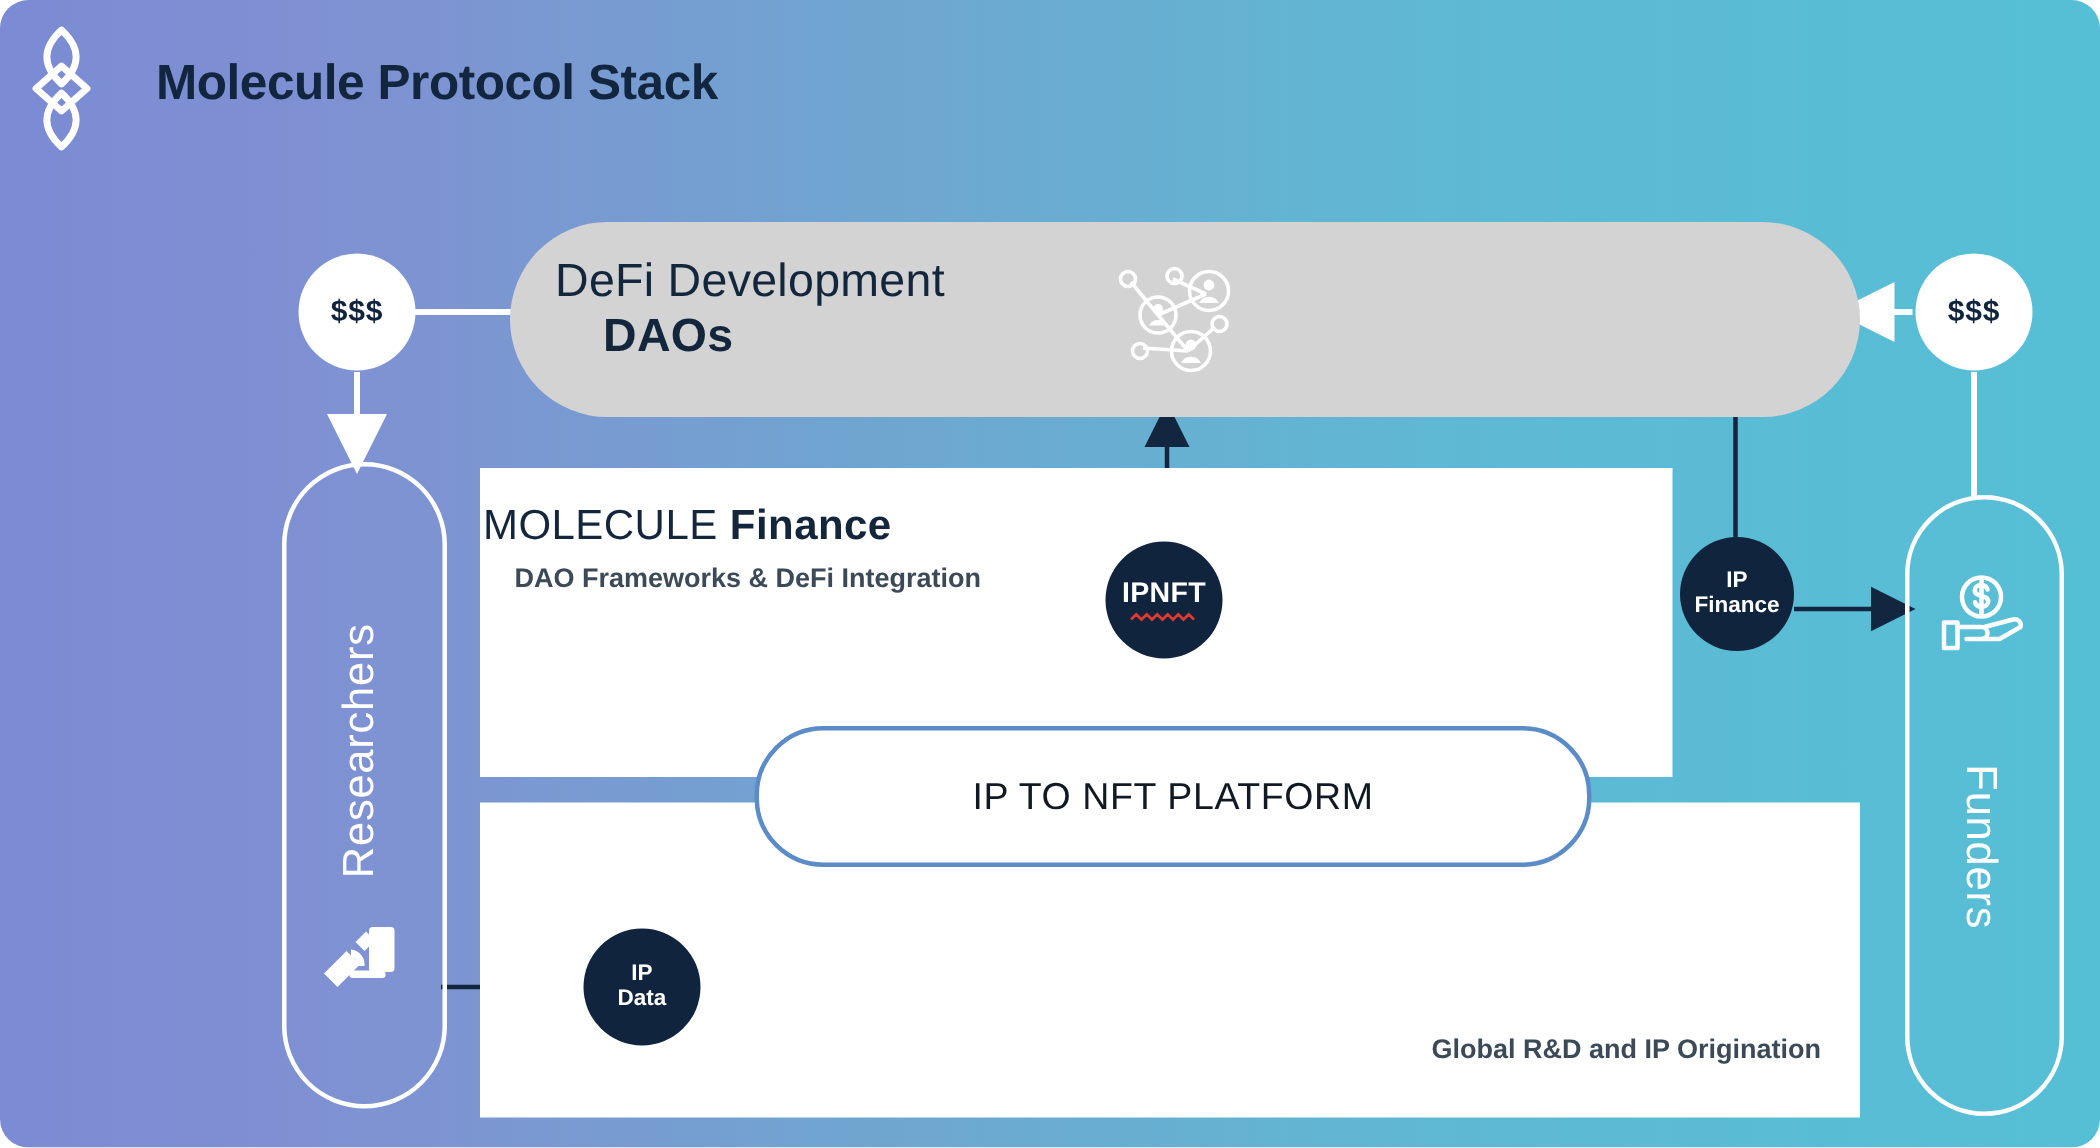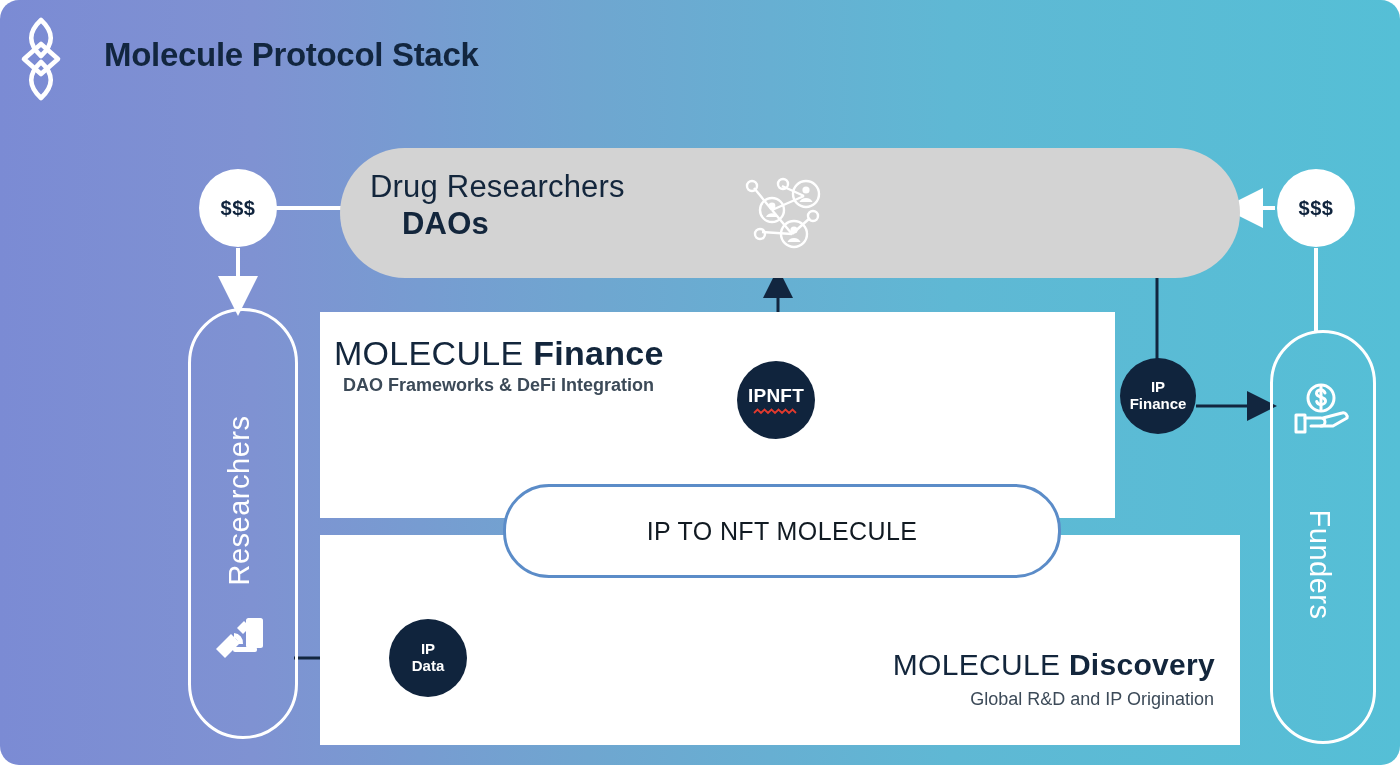--- a/index.html
+++ b/index.html
@@ -31,38 +31,38 @@
   #dao-line2{font-size:31px;font-weight:bold;line-height:1.18;letter-spacing:.2px;margin-left:32px;}
   #dao-icon{position:absolute;left:392px;top:24px;width:96px;height:84px;}
   
   #finance-panel{
     position:absolute;left:320px;top:312px;width:795px;height:206px;background:#fff;
   }
   #discovery-panel{
     position:absolute;left:320px;top:535px;width:920px;height:210px;background:#fff;
   }
   #finance-title{
-    position:absolute;left:334px;top:334px;color:#13263c;
-    font-size:34px;white-space:nowrap;letter-spacing:.3px;
+    position:absolute;left:322px;top:334px;color:#13263c;
+    font-size:28px;white-space:nowrap;letter-spacing:.3px;
   }
   #finance-title .light{font-weight:300;}
   #finance-title .bold{font-weight:bold;}
   #finance-sub{
     position:absolute;left:343px;top:375px;color:#3c4a58;
     font-size:18px;font-weight:700;white-space:nowrap;
   }
   #discovery-title{
     position:absolute;right:185px;top:648px;color:#13263c;
     font-size:30px;white-space:nowrap;letter-spacing:.3px;text-align:right;
   }
   #discovery-title .light{font-weight:300;}
   #discovery-title .bold{font-weight:bold;}
   #discovery-sub{
     position:absolute;right:186px;top:689px;color:#3c4a58;
-    font-size:18px;font-weight:400;white-space:nowrap;text-align:center;
+    font-size:18px;font-weight:700;white-space:nowrap;text-align:center;
   }
   
   #platform-pill{
     position:absolute;left:503px;top:484px;width:552px;height:88px;
     background:#fff;border:3px solid #5b8cc8;border-radius:46px;
     display:flex;align-items:center;justify-content:center;
     font-size:25px;font-weight:300;color:#111a22;letter-spacing:.4px;
   }
   
   .capsule{
@@ -146,21 +146,21 @@
     <g fill="none" stroke="#ffffff" stroke-width="4.6" stroke-linejoin="round">
       <path d="M33 6 C20 18 20 30 33 42 C46 30 46 18 33 6 Z"></path>
       <path d="M33 84 C20 72 20 60 33 48 C46 60 46 72 33 84 Z"></path>
       <path d="M33 30 L50 45 L33 60 L16 45 Z"></path>
     </g>
   </svg>
   <div id="title">Molecule Protocol Stack</div>
 
   <div id="dao-banner">
     <div id="dao-text">
-      <div id="dao-line1">Drug Researchers</div>
+      <div id="dao-line1">DeFi Development</div>
       <div id="dao-line2">DAOs</div>
     </div>
     <svg id="dao-icon" viewBox="0 0 96 84">
       <g stroke="#ffffff" stroke-width="2.4" fill="none">
         <line x1="22" y1="16" x2="40" y2="38"></line>
           <line x1="40" y1="38" x2="72" y2="24"></line>
         <line x1="40" y1="38" x2="60" y2="62"></line>
           <line x1="60" y1="62" x2="78" y2="46"></line>
         <line x1="30" y1="60" x2="60" y2="62"></line>
           <line x1="50" y1="14" x2="72" y2="24"></line>
@@ -182,25 +182,24 @@
       </g>
     </svg>
   </div>
 
   <div id="finance-panel"></div>
   <div id="discovery-panel"></div>
 
   <div id="finance-title"><span class="light">MOLECULE </span><span class="bold">Finance</span></div>
   <div id="finance-sub">DAO Frameworks &amp; DeFi Integration</div>
 
-  <div id="discovery-title"><span class="light">MOLECULE </span><span class="bold">Discovery</span></div>
   <div id="discovery-sub">Global R&amp;D and IP Origination</div>
 
   <div id="platform-pill">
-    <span>IP TO NFT MOLECULE</span>
+    <span>IP TO NFT PLATFORM</span>
   </div>
 
   <div id="researchers-capsule" class="capsule"></div>
   <div id="researchers-label" class="vtext">
     <span>Researchers</span>
   </div>
   <svg id="microscope-icon" viewBox="0 0 56 52">
     <g fill="#ffffff">
       <rect x="33" y="4" width="17" height="30" rx="2.5"></rect>
       <path d="M12 44 L3 35 L18 20 L27 29 Z"></path>

